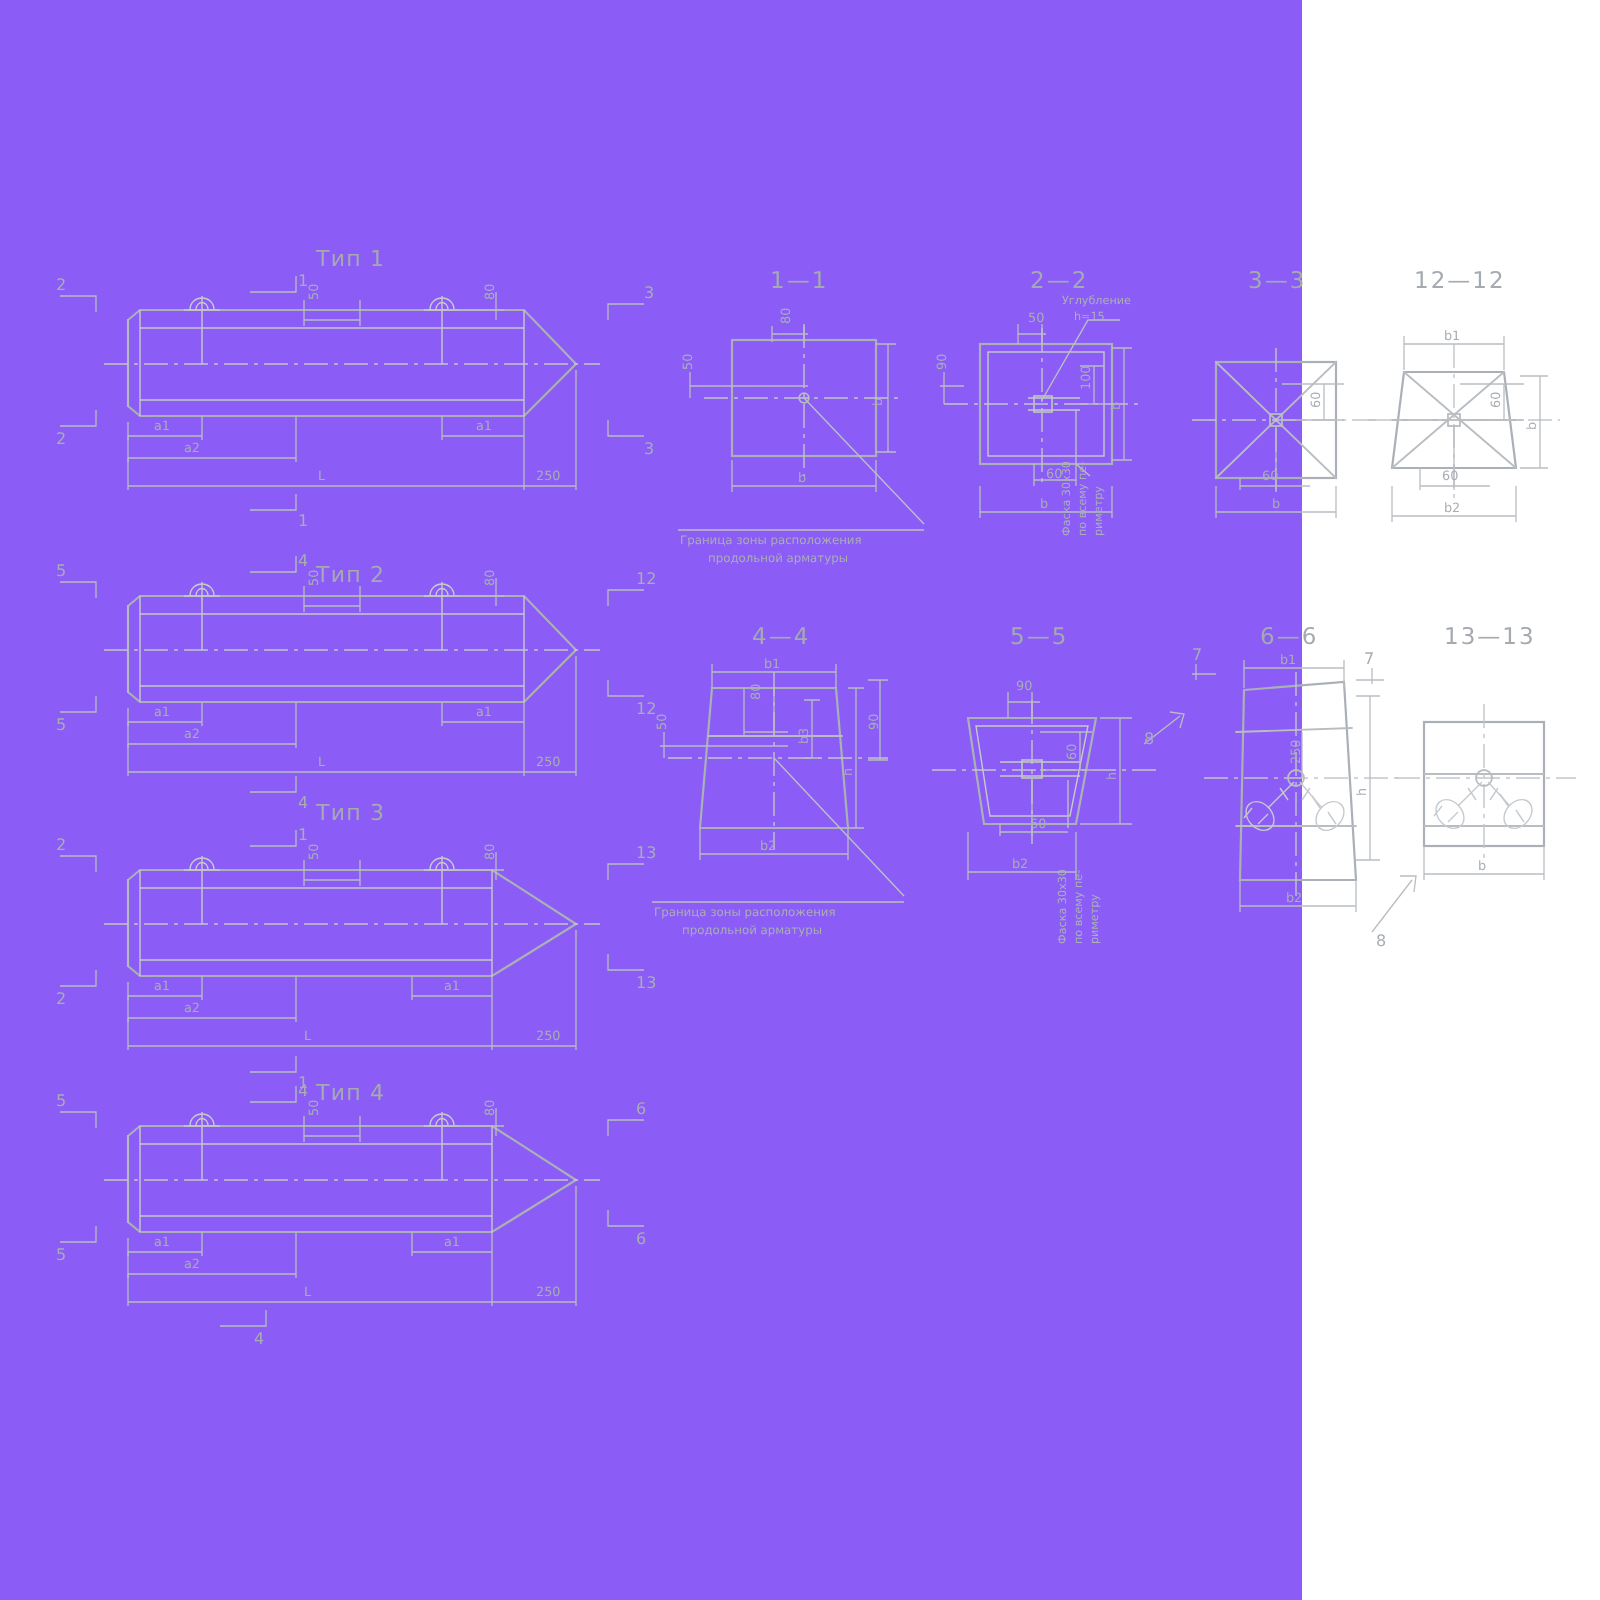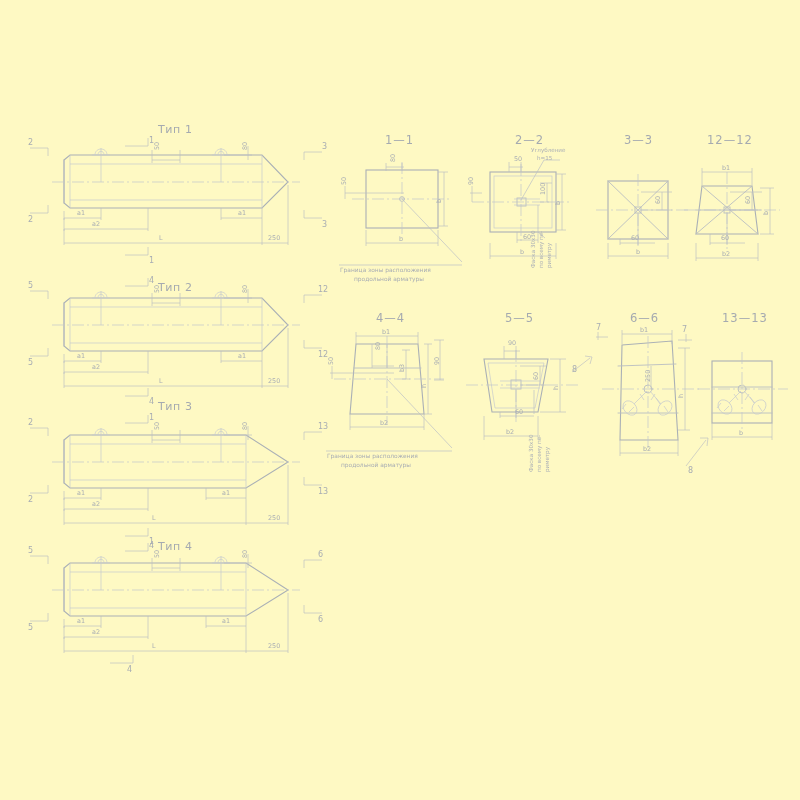--- a/index.html
+++ b/index.html
@@ -1,18 +1,18 @@
 <!DOCTYPE html>
 <html><head>
 <meta charset="utf-8">
 <style>
   html,body{margin:0;padding:0;background:#ffffff;}
   body{width:800px;height:800px;overflow:hidden;
        font-family:"DejaVu Sans","Liberation Sans",sans-serif;}
-  #sheet{position:relative;width:800px;height:800px;background:#fef9c3;}
+  #sheet{position:relative;width:651px;height:800px;background:#8b5cf6;}
   svg{display:block;}
   .ln{stroke:#b9bdc2;stroke-width:0.9;fill:none;stroke-linecap:round;}
   .ln2{stroke:#aab0b6;stroke-width:1.1;fill:none;stroke-linecap:round;}
   .thin{stroke:#c6cace;stroke-width:0.7;fill:none;}
   .cl{stroke:#c2c6cb;stroke-width:0.7;fill:none;stroke-dasharray:12 3 2 3;}
   .dim{stroke:#b9bdc2;stroke-width:0.65;fill:none;}
   .lead{stroke:#bcc0c5;stroke-width:0.7;fill:none;}
   text{fill:#a8adb3;font-family:"DejaVu Sans","Liberation Sans",sans-serif;}
   .t-title{font-size:11px;fill:#a5aab0;letter-spacing:0.6px;}
   .t-sec{font-size:11.5px;fill:#a5aab0;letter-spacing:1px;}

